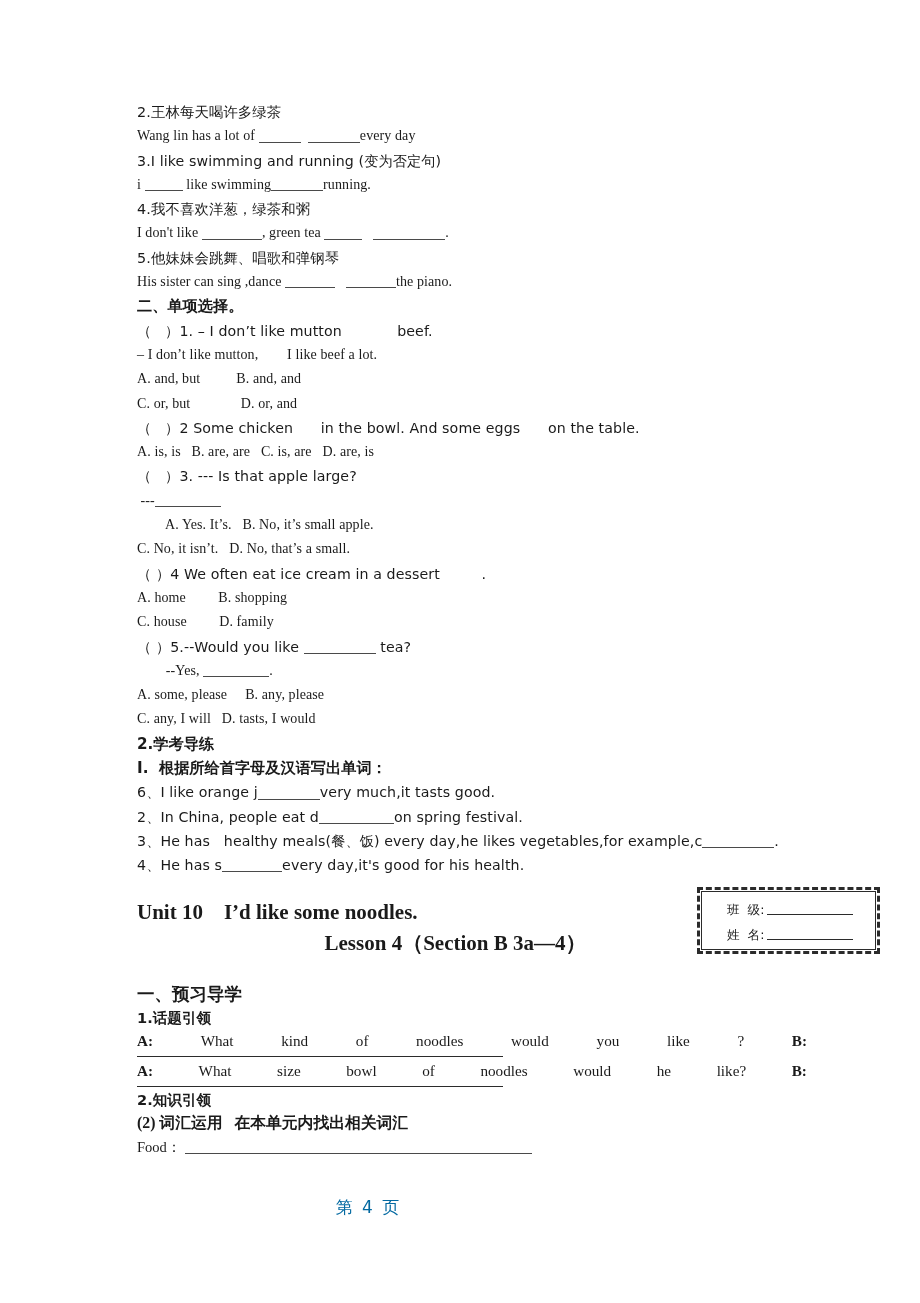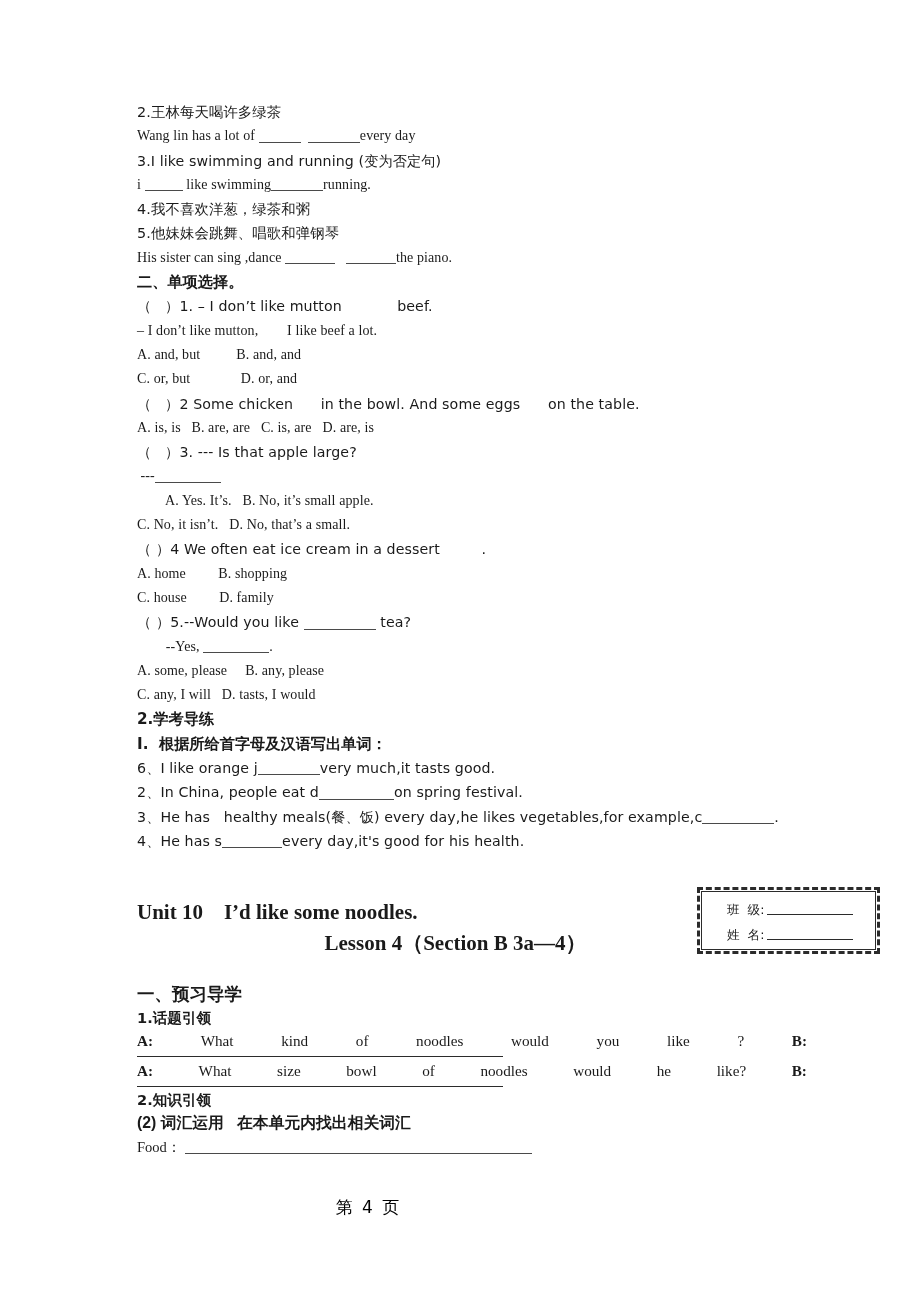--- a/index.html
+++ b/index.html
@@ -137,21 +137,21 @@
     white-space: pre;
   }
   .sub-head-cn {
     font-family: "DejaVu Sans", "Liberation Sans", sans-serif;
     font-weight: bold;
     font-size: 14.6px;
     line-height: 22px;
     white-space: pre;
   }
   .sub-head-cn2 {
-    font-family: Liberation Sans, sans-serif;
+    font-family: Liberation Serif, serif;
     font-weight: bold;
     font-size: 15.8px;
     line-height: 24px;
     white-space: pre;
   }
 
   
   .dlg {
     font-family: "Liberation Serif", "DejaVu Serif", serif;
     font-size: 15.2px;
@@ -190,21 +190,21 @@
   
   .footer {
     position: absolute;
     left: 0;
     top: 1196px;
     width: 737px;
     text-align: center;
     font-family: "DejaVu Sans", "Liberation Sans", sans-serif;
     font-size: 17px;
     letter-spacing: 2px;
-    color: #000000;
+    color: #0369a1;
     white-space: pre;
   }
 </style>
 </head>
 <body>
 
 <div class="page">
 
   <div class="content">
 
@@ -212,20 +212,21 @@
       <div class="ln cn">2.王林每天喝许多绿茶</div>
 
       <div class="ln"><span>Wang lin has a lot of </span><span class="blank" style="width:42px"></span><span>  </span><span class="blank" style="width:52px"></span><span>every day</span></div>
 
       <div class="ln mix-cn">3.I like swimming and running (变为否定句)</div>
 
       <div class="ln"><span>i </span><span class="blank" style="width:38px"></span><span> like swimming</span><span class="blank" style="width:52px"></span><span>running.</span></div>
 
       <div class="ln cn">4.我不喜欢洋葱，绿茶和粥</div>
 
+      <div class="ln"><span>I don't like </span><span class="blank" style="width:60px"></span><span>, green tea </span><span class="blank" style="width:38px"></span><span>   </span><span class="blank" style="width:72px"></span><span>.</span></div>
 
       <div class="ln cn">5.他妹妹会跳舞、唱歌和弹钢琴</div>
 
       <div class="ln"><span>His sister can sing ,dance </span><span class="blank" style="width:50px"></span><span>   </span><span class="blank" style="width:50px"></span><span>the piano.</span></div>
     </div>
 
     <div>
       <div class="hdr-cn">二、单项选择。</div>
 
       <div class="ln mix-cn">（   ）1. – I don’t like mutton            beef.</div>

